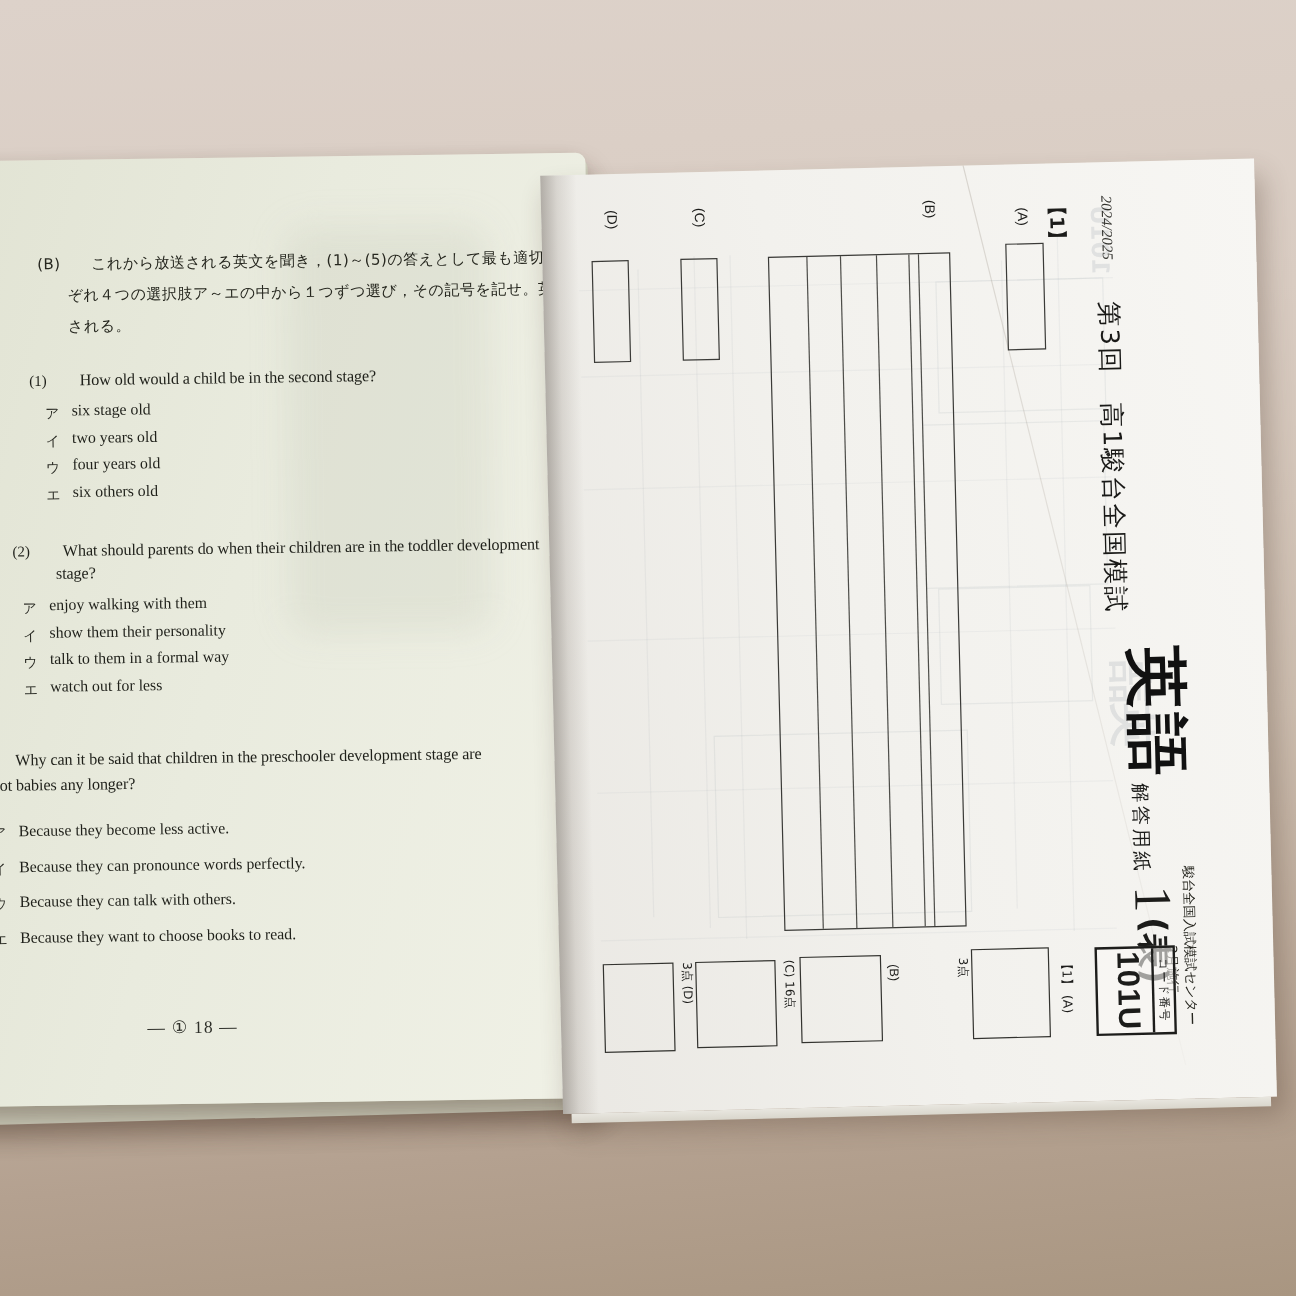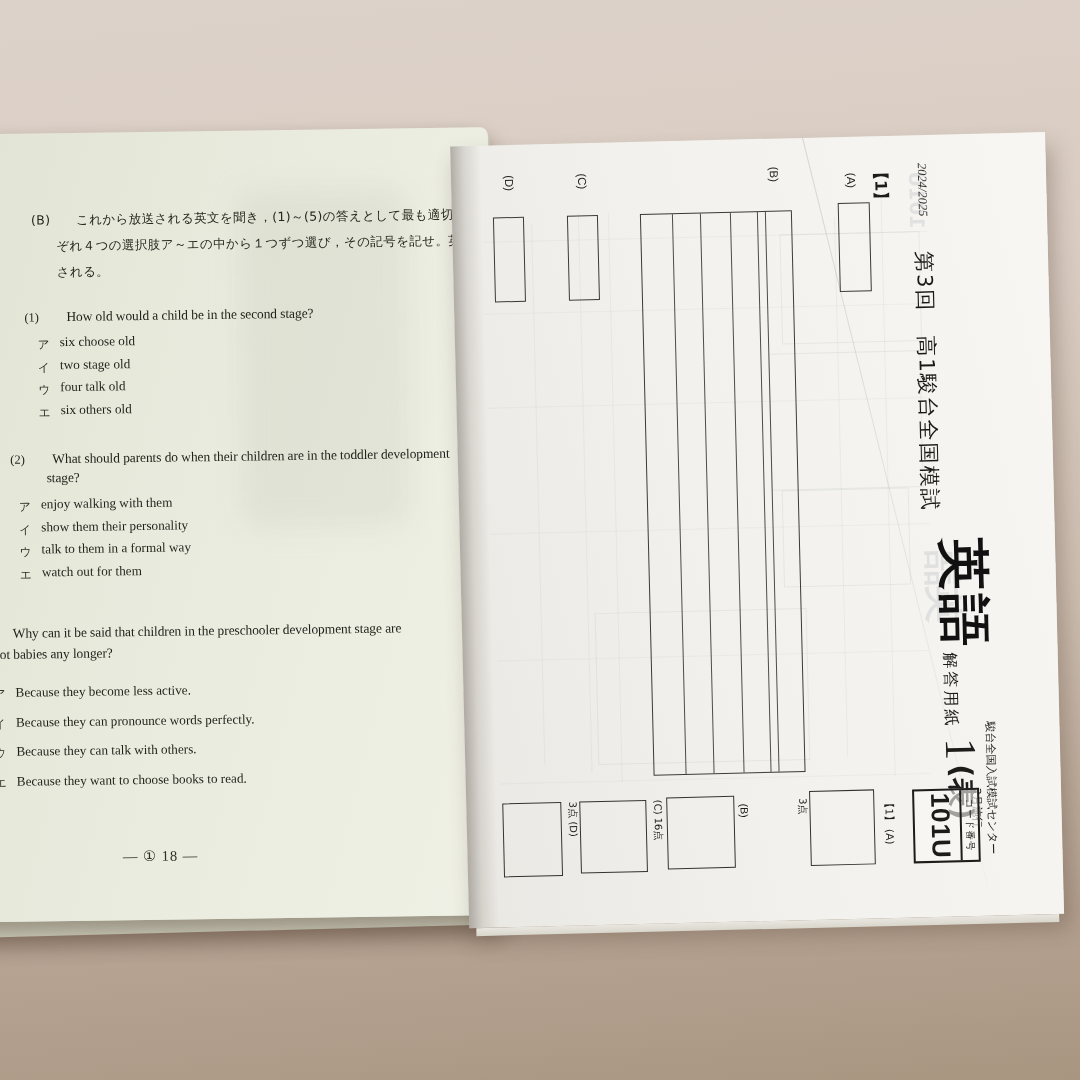--- a/index.html
+++ b/index.html
@@ -91,29 +91,29 @@
     </div>
 
     <div id="q1" class="q en">
       <div class="qline">
         <span class="qnum">(1)</span>
         <span class="qtext">How old would a child be in the second stage?</span>
       </div>
       <div class="choices">
         <div class="ch">
             <span class="lt jp">ア</span>
-            <span class="tx">six choose old</span>
+            <span class="tx">six stage old</span>
           </div>
         <div class="ch">
             <span class="lt jp">イ</span>
-            <span class="tx">two stage old</span>
+            <span class="tx">two years old</span>
           </div>
         <div class="ch">
             <span class="lt jp">ウ</span>
-            <span class="tx">four talk old</span>
+            <span class="tx">four years old</span>
           </div>
         <div class="ch">
             <span class="lt jp">エ</span>
             <span class="tx">six others old</span>
           </div>
       </div>
     </div>
 
     <div id="q2" class="q en">
       <div class="qline">
@@ -129,21 +129,21 @@
         <div class="ch">
             <span class="lt jp">イ</span>
             <span class="tx">show them their personality</span>
           </div>
         <div class="ch">
             <span class="lt jp">ウ</span>
             <span class="tx">talk to them in a formal way</span>
           </div>
         <div class="ch">
             <span class="lt jp">エ</span>
-            <span class="tx">watch out for them</span>
+            <span class="tx">watch out for less</span>
           </div>
       </div>
     </div>
 
     <div id="q3" class="q en">
       <div class="qline">
         <span class="qnum">(3)</span>
         <span class="qtext">Why can it be said that children in the preschooler development stage are</span>
       </div>
       <div class="cont qtext">not babies any longer?</div>

